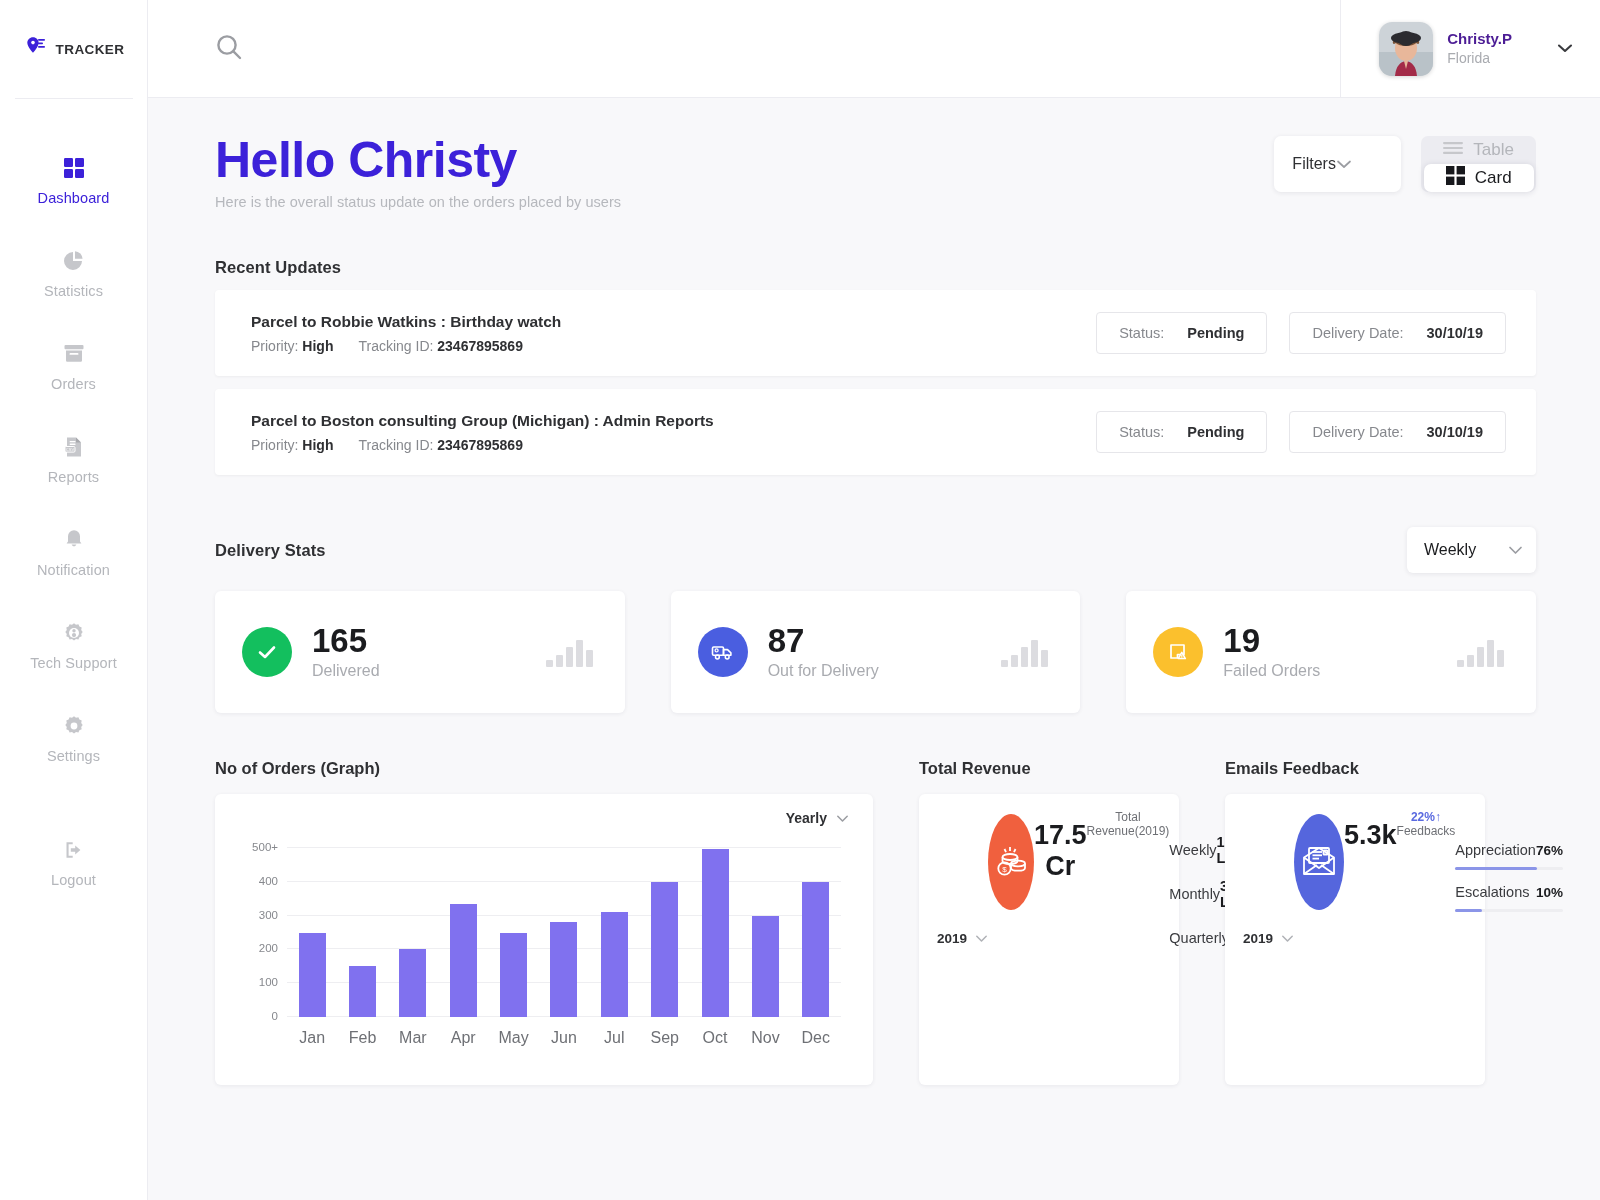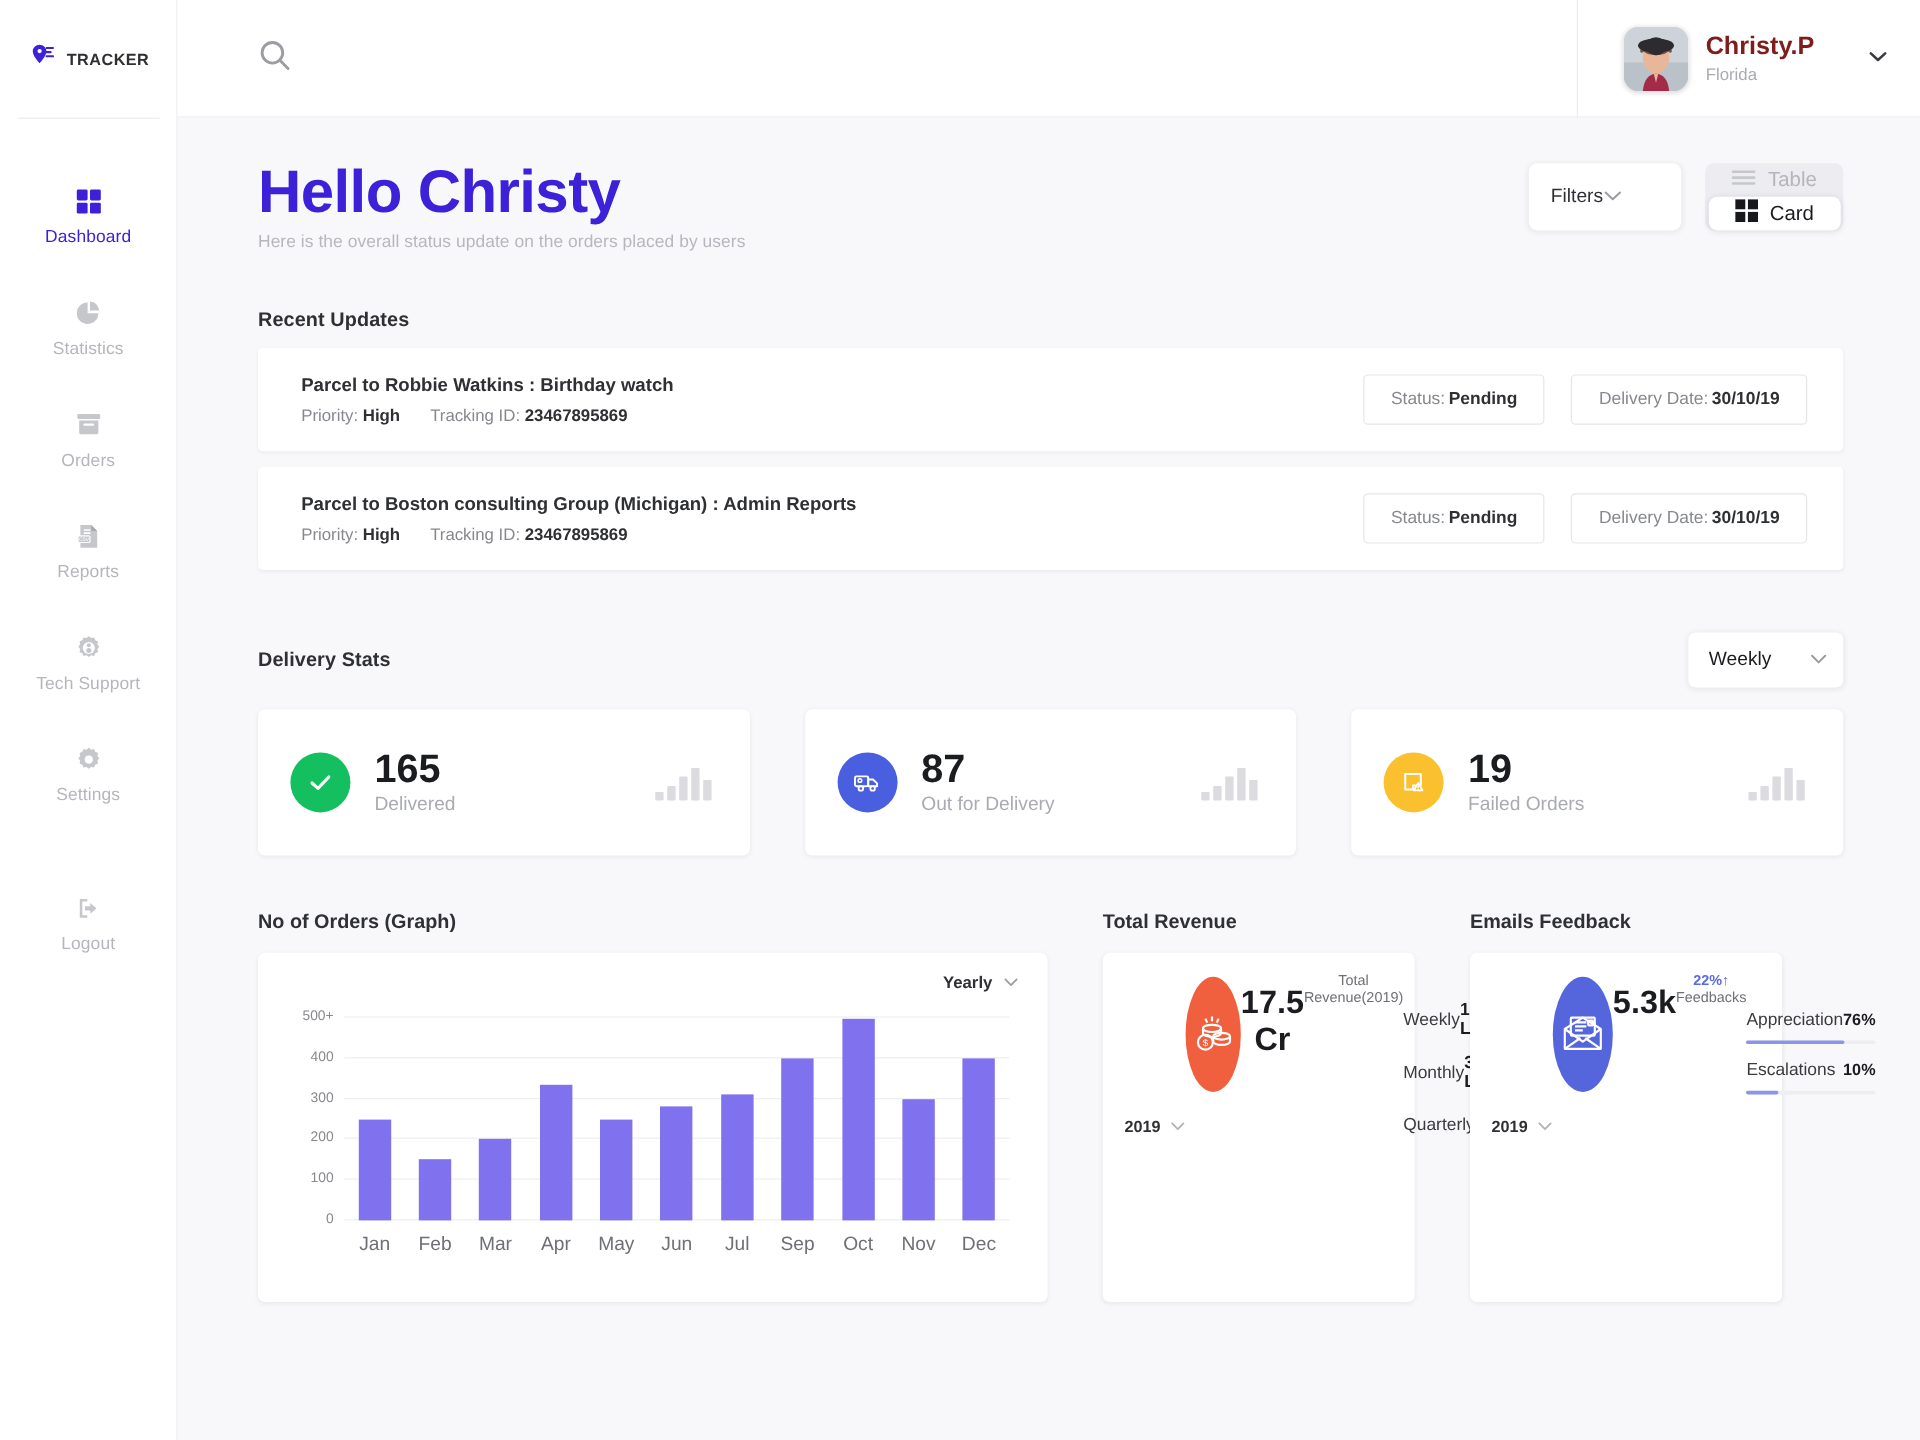--- a/index.html
+++ b/index.html
@@ -48,21 +48,21 @@
   .search-icon { cursor: pointer; }
   .profile {
     display: flex; align-items: center; gap: 14px;
     height: 98px; padding: 0 26px 0 38px;
     border-left: 1px solid #ececf1; cursor: pointer;
   }
   .avatar {
     width: 54px; height: 54px; border-radius: 13px; overflow: hidden;
     box-shadow: 0 1px 4px rgba(0,0,0,.16); flex: 0 0 54px;
   }
-  .pname { font-size: 21px; font-weight: bold; color: #7f1d1d; line-height: 1.35; }
+  .pname { font-size: 15px; font-weight: bold; color: #4c1d95; line-height: 1.35; }
   .ploc { font-size: 14px; color: #a9abb0; line-height: 1.35; }
   .chev { margin-left: 30px; }
 
   .content {
     flex: 1; background: #f8f8fa; padding: 34px 64px 0 67px; overflow: hidden;
   }
 
   .page-head { display: flex; align-items: flex-start; justify-content: space-between; }
   .hello {
     font-size: 50px; font-weight: bold; color: #3c21d9;
@@ -102,21 +102,21 @@
   }
   .u-title { font-size: 15.5px; font-weight: bold; color: #2f3033; }
   .u-meta { font-size: 14px; color: #86888d; margin-top: 7px; display: flex; gap: 25px; }
   .u-meta b { color: #2f3033; }
   .u-tags { display: flex; gap: 22px; }
   .tag {
     border: 1px solid #e6e6ea; border-radius: 4px; height: 42px;
     display: flex; align-items: center; padding: 0 22px;
     font-size: 14.5px; color: #86888d; white-space: nowrap;
   }
-  .tag b { color: #2f3033; margin-left: 3px; }
+  .tag b { color: #2f3033; margin-left: 23px; }
 
   
   .ds-head {
     margin-top: 52px; display: flex; align-items: center; justify-content: space-between;
   }
   .period-select {
     width: 129px; height: 46px; background: #fff; border-radius: 6px;
     box-shadow: 0 1px 5px rgba(30,30,60,.09);
     display: flex; align-items: center; justify-content: space-between;
     padding: 0 13px 0 17px; font-size: 16px; color: #1b1c1f; cursor: pointer;
@@ -261,20 +261,29 @@
             <path d="M15 3.5l5 5h-5z" fill="#a8a9ad"></path>
             <rect x="8.6" y="7" width="6" height="1.3" rx=".6" fill="#fff"></rect>
             <rect x="8.6" y="9.6" width="6" height="1.3" rx=".6" fill="#fff"></rect>
             <rect x="4" y="12.5" width="10" height="5.6" rx="1.1" fill="#c6c7cb" stroke="#fff" stroke-width="1"></rect>
             <text x="9" y="16.7" font-size="4.1" fill="#fff" text-anchor="middle" font-family="Liberation Sans, sans-serif">CSV</text>
           </svg>
         </span>
         <span class="nav-label">Reports</span>
       </div>
 
+      <div class="nav-item">
+        <span class="nav-icon">
+          <svg width="26" height="26" viewBox="0 0 26 26">
+            <path d="M13 3.3a6 6 0 0 0-6 6v5.1l-1.4 2.2h14.8L19 14.4V9.3a6 6 0 0 0-6-6z" fill="#c6c7cb"></path>
+            <path d="M10.6 17.6a2.5 2.5 0 0 0 4.8 0z" fill="#c6c7cb"></path>
+          </svg>
+        </span>
+        <span class="nav-label">Notification</span>
+      </div>
 
       <div class="nav-item">
         <span class="nav-icon">
           <svg width="26" height="26" viewBox="0 0 26 26">
             <path d="M13 3.2l2 1.5 2.4-.5 1 2.3 2.3 1-.5 2.4 1.5 2-1.5 2 .5 2.4-2.3 1-1 2.3-2.4-.5-2 1.5-2-1.5-2.4.5-1-2.3-2.3-1 .5-2.4-1.5-2 1.5-2-.5-2.4 2.3-1 1-2.3 2.4.5z" fill="#c6c7cb"></path>
             <circle cx="13" cy="13" r="5" fill="#fff"></circle>
             <circle cx="13" cy="10.7" r="1.7" fill="#c6c7cb"></circle>
             <circle cx="13" cy="15.1" r="2.1" fill="#c6c7cb"></circle>
           </svg>
         </span>

